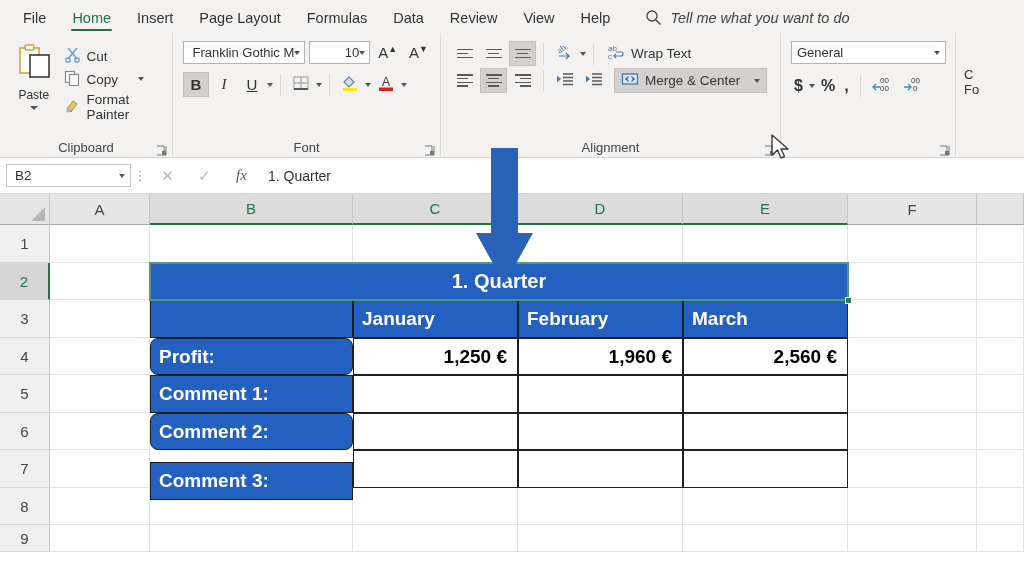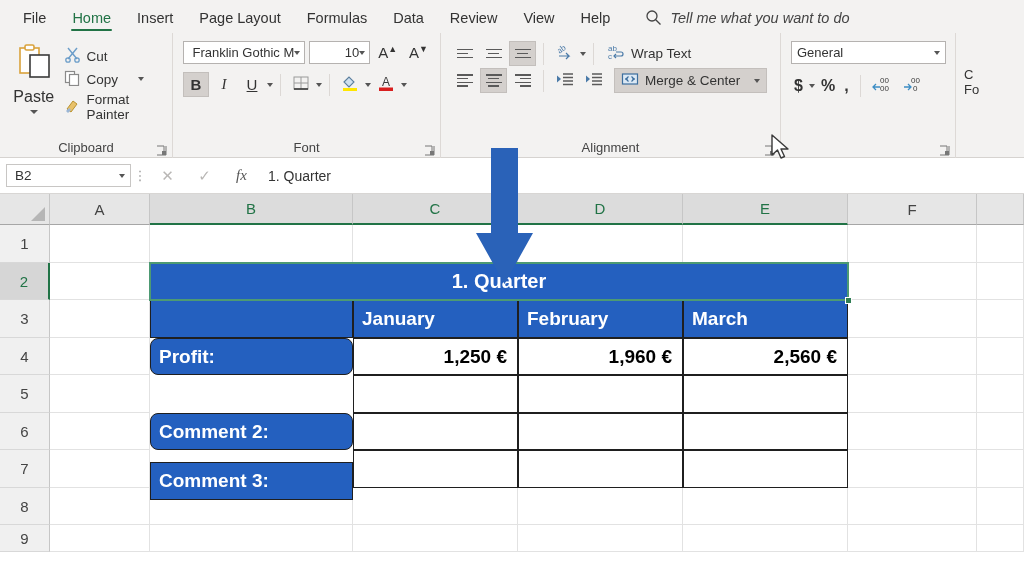--- a/index.html
+++ b/index.html
@@ -41,21 +41,21 @@
     font-size:13px;color:#444;
   }
   .dialoglauncher{
     position:absolute;bottom:5px;right:5px;width:11px;height:11px;color:#777;
   }
 
   
   .g-clip{width:172px;padding:6px 4px 0 4px;display:flex;}
   .pastebtn{width:64px;display:flex;flex-direction:column;align-items:center;
             padding-top:4px;}
-  .pastebtn .lbl{font-size:16px;color:#333;margin-top:1px;}
+  .pastebtn .lbl{font-size:12px;color:#333;margin-top:1px;}
   .caretdown{width:0;height:0;border-left:4px solid transparent;
              border-right:4px solid transparent;border-top:4px solid #555;margin-top:4px;}
   .clipcol{display:flex;flex-direction:column;gap:3px;padding-top:7px;}
   .clipitem{display:flex;align-items:center;gap:6px;font-size:13.5px;color:#333;}
 
   
   .g-font{width:268px;padding:8px 8px 0 10px;}
   .fontrow1{display:flex;align-items:center;gap:4px;}
   .fontbox{
     height:23px;border:1px solid #b5b2b0;background:#fff;display:flex;
@@ -603,20 +603,23 @@
     <div class="cell tblcell tbl-white bd" style="left:353px;top:144px;width:165px;height:37px;justify-content:flex-end;padding-right:10px;font-size:19px;">
       <span>1,250 €</span>
     </div>
     <div class="cell tblcell tbl-white bd" style="left:518px;top:144px;width:165px;height:37px;justify-content:flex-end;padding-right:10px;font-size:19px;">
       <span>1,960 €</span>
     </div>
     <div class="cell tblcell tbl-white bd" style="left:683px;top:144px;width:165px;height:37px;justify-content:flex-end;padding-right:10px;font-size:19px;">
       <span>2,560 €</span>
     </div>
 
+    <div class="cell tblcell tbl-blue bd" style="left:150px;top:181px;width:203px;height:38px;padding-left:8px;font-size:19px;">
+      <span>Comment 1:</span>
+    </div>
     <div class="cell tblcell tbl-white bd" style="left:353px;top:181px;width:165px;height:38px;"></div>
     <div class="cell tblcell tbl-white bd" style="left:518px;top:181px;width:165px;height:38px;"></div>
     <div class="cell tblcell tbl-white bd" style="left:683px;top:181px;width:165px;height:38px;"></div>
 
     <div class="cell tblcell tbl-blue bd" style="left:150px;top:219px;width:203px;height:37px;padding-left:8px;font-size:19px;border-radius:8px;">
       <span>Comment 2:</span>
     </div>
     <div class="cell tblcell tbl-white bd" style="left:353px;top:219px;width:165px;height:37px;"></div>
     <div class="cell tblcell tbl-white bd" style="left:518px;top:219px;width:165px;height:37px;"></div>
     <div class="cell tblcell tbl-white bd" style="left:683px;top:219px;width:165px;height:37px;"></div>

